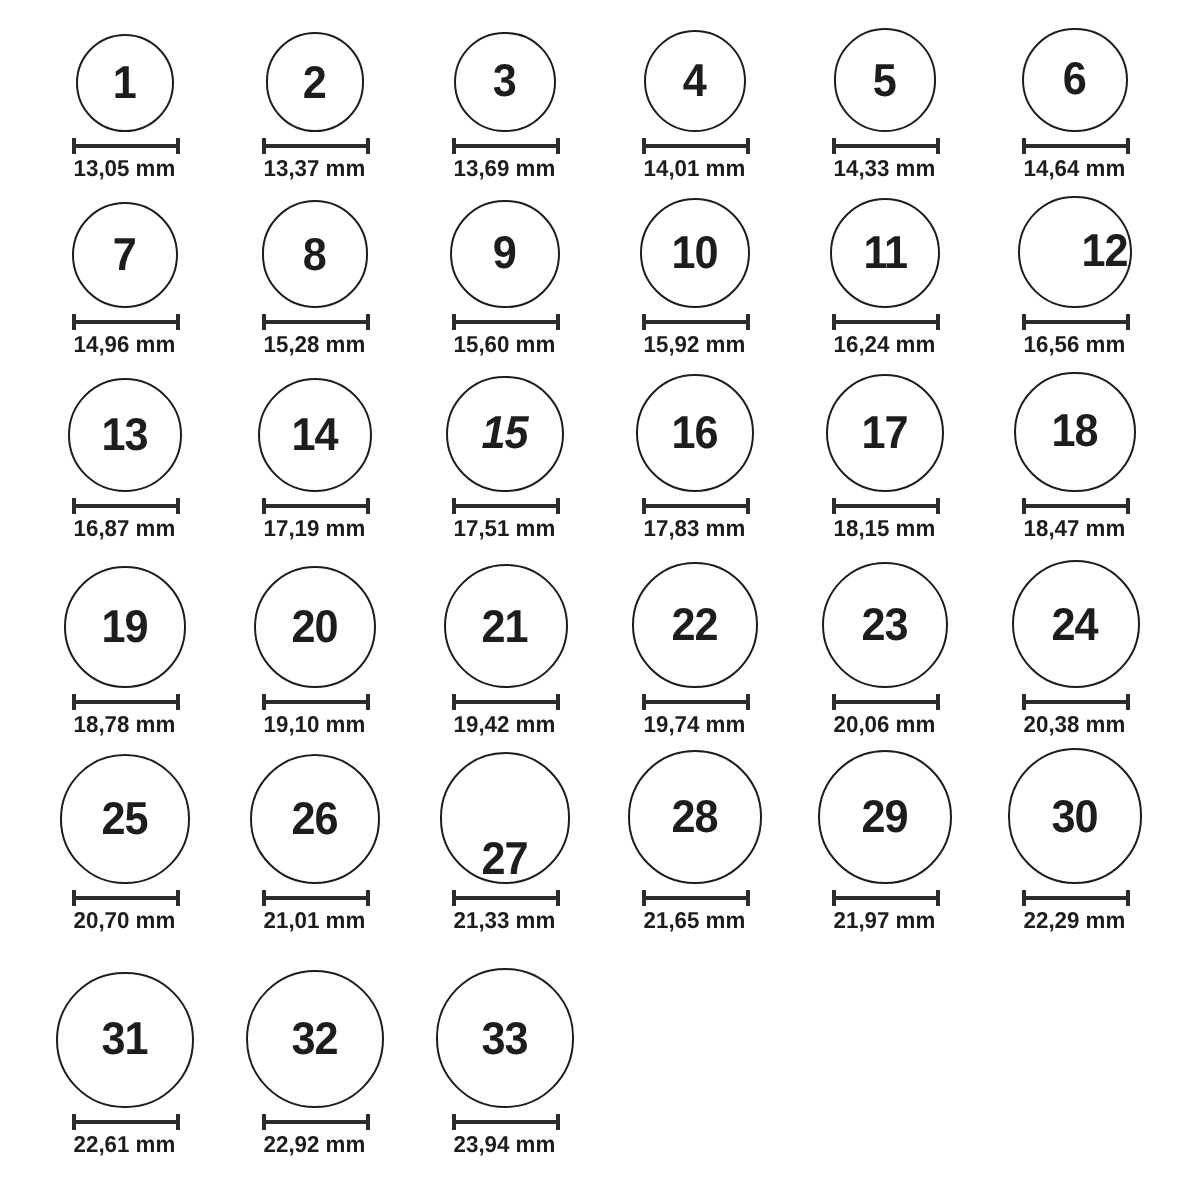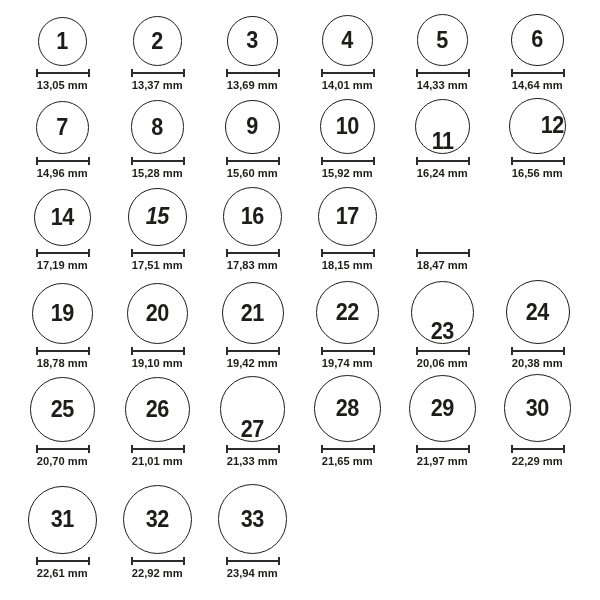--- a/index.html
+++ b/index.html
@@ -145,36 +145,43 @@
         <div class="dlabel">15,60 mm</div>
       </div>
       <div class="cell">
         <div class="circle" style="width: 54.9px; height: 54.9px;">
           <span class="num">10</span>
         </div>
         <div class="ruler"></div>
         <div class="dlabel">15,92 mm</div>
       </div>
       <div class="cell">
-        <div class="circle" style="width: 55.5px; height: 55.5px; align-items: flex-end;">
+        <div class="circle" style="width: 55.5px; height: 55.5px;">
           <span class="num">11</span>
         </div>
         <div class="ruler"></div>
         <div class="dlabel">16,24 mm</div>
       </div>
       <div class="cell">
         <div class="circle" style="width: 56.2px; height: 56.2px; justify-content: flex-end;">
           <span class="num">12</span>
         </div>
         <div class="ruler"></div>
         <div class="dlabel">16,56 mm</div>
       </div>
     </div>
     <div class="row" style="height: 92px;">
       <div class="cell">
+        <div class="circle" style="width: 56.8px; height: 56.8px;">
+          <span class="num">13</span>
+        </div>
+        <div class="ruler"></div>
+        <div class="dlabel">16,87 mm</div>
+      </div>
+      <div class="cell">
         <div class="circle" style="width: 57.5px; height: 57.5px;">
           <span class="num">14</span>
         </div>
         <div class="ruler"></div>
         <div class="dlabel">17,19 mm</div>
       </div>
       <div class="cell">
         <div class="circle" style="width: 58.1px; height: 58.1px; font-style: italic;">
           <span class="num">15</span>
         </div>
@@ -189,20 +196,23 @@
         <div class="dlabel">17,83 mm</div>
       </div>
       <div class="cell">
         <div class="circle" style="width: 59.4px; height: 59.4px;">
           <span class="num">17</span>
         </div>
         <div class="ruler"></div>
         <div class="dlabel">18,15 mm</div>
       </div>
       <div class="cell">
+        <div class="circle" style="width: 60.1px; height: 60.1px;">
+          <span class="num">18</span>
+        </div>
         <div class="ruler"></div>
         <div class="dlabel">18,47 mm</div>
       </div>
     </div>
     <div class="row" style="height: 98px;">
       <div class="cell">
         <div class="circle" style="width: 60.7px; height: 60.7px;">
           <span class="num">19</span>
         </div>
         <div class="ruler"></div>
@@ -223,21 +233,21 @@
         <div class="dlabel">19,42 mm</div>
       </div>
       <div class="cell">
         <div class="circle" style="width: 62.7px; height: 62.7px;">
           <span class="num">22</span>
         </div>
         <div class="ruler"></div>
         <div class="dlabel">19,74 mm</div>
       </div>
       <div class="cell">
-        <div class="circle" style="width: 63.3px; height: 63.3px; align-items: flex-end;">
+        <div class="circle" style="width: 63.3px; height: 63.3px;">
           <span class="num">23</span>
         </div>
         <div class="ruler"></div>
         <div class="dlabel">20,06 mm</div>
       </div>
       <div class="cell">
         <div class="circle" style="width: 64px; height: 64px; align-items: center;">
           <span class="num">24</span>
         </div>
         <div class="ruler"></div>

